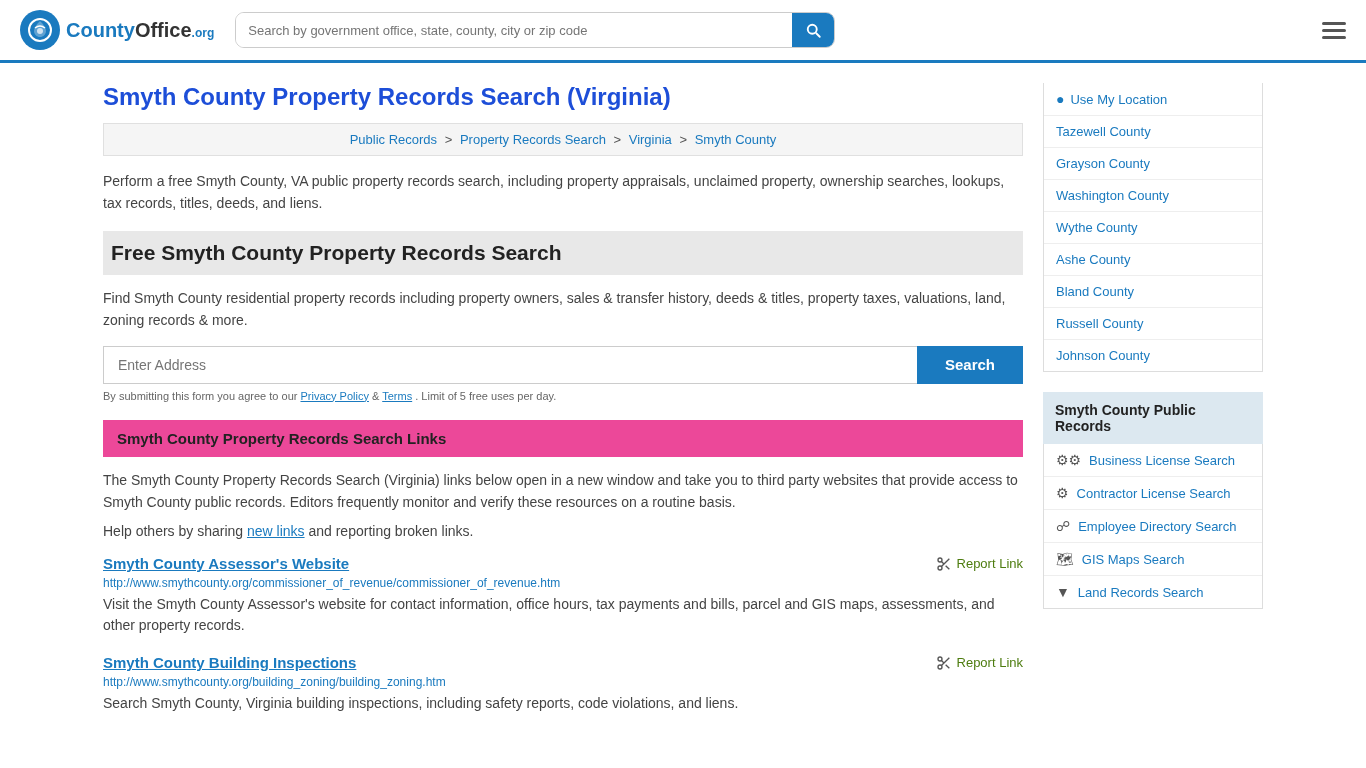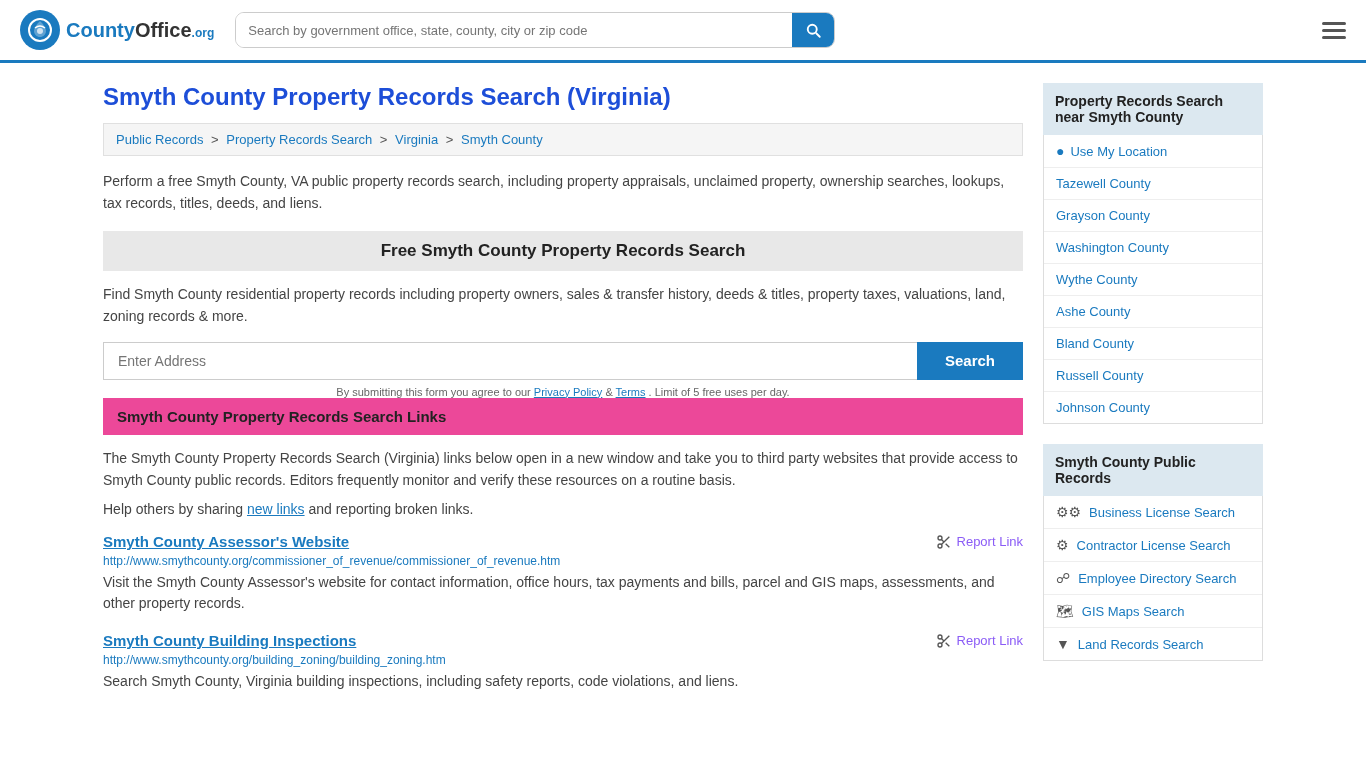--- a/index.html
+++ b/index.html
@@ -102,39 +102,39 @@
       margin-bottom: 12px;
     }
 
     .breadcrumb {
       background: #f5f5f5;
       padding: 8px 12px;
       border: 1px solid #e0e0e0;
       font-size: 13px;
       color: #555;
       margin-bottom: 14px;
+      text-align: center;
     }
     .breadcrumb a { color: #1a7abf; text-decoration: none; }
     .breadcrumb span { color: #555; margin: 0 4px; }
 
     .intro-text {
       font-size: 14px;
       color: #444;
       line-height: 1.6;
       margin-bottom: 16px;
     }
 
     .section-header {
       background: #e8e8e8;
       padding: 10px 8px;
-      font-size: 17px;
+      font-size: 21px;
       font-weight: bold;
       color: #222;
       margin-bottom: 12px;
-      text-align: center;
     }
 
     .section-desc {
       font-size: 14px;
       color: #444;
       line-height: 1.6;
       margin-bottom: 14px;
     }
 
     .address-search-row {
@@ -156,21 +156,22 @@
       border: none;
       padding: 10px 28px;
       font-size: 15px;
       font-weight: bold;
       cursor: pointer;
     }
 
     .form-disclaimer {
       font-size: 11px;
       color: #666;
-      text-align: center;
+      text-align: left;
+      margin-bottom: 18px;
     }
     .form-disclaimer a { color: #1a7abf; text-decoration: underline; }
 
     .links-section-header {
       background: #ec4899;
       padding: 10px 14px;
       font-size: 15px;
       font-weight: bold;
       color: #222;
       margin-bottom: 12px;
@@ -204,21 +205,21 @@
       font-weight: bold;
       color: #1a7abf;
       text-decoration: underline;
       cursor: pointer;
     }
     .report-link-btn {
       display: flex;
       align-items: center;
       gap: 5px;
       font-size: 13px;
-      color: #8b5cf6;
+      color: #4d7c0f;
       cursor: pointer;
     }
     .report-link-btn svg { width: 16px; height: 16px; }
 
     .record-url {
       color: #1a7abf;
       font-size: 12px;
       margin-bottom: 4px;
       word-break: break-all;
     }
@@ -393,21 +394,20 @@
         <div class="record-url">http://www.smythcounty.org/building_zoning/building_zoning.htm</div>
         <p class="record-desc">Search Smyth County, Virginia building inspections, including safety reports, code violations, and liens.</p>
       </div>
 
     </div>
   </div>
 
   <div class="sidebar">
 
     <div class="sidebar-section">
-      <div class="sidebar-section-header">Property Records Search near Smyth County</div>
       <div class="sidebar-list">
 
         <div class="sidebar-item">
           <span class="location-icon">●</span>
           <a href="#">Use My Location</a>
         </div>
 
         <div class="sidebar-item">
           <a href="#">Tazewell County</a>
         </div>

